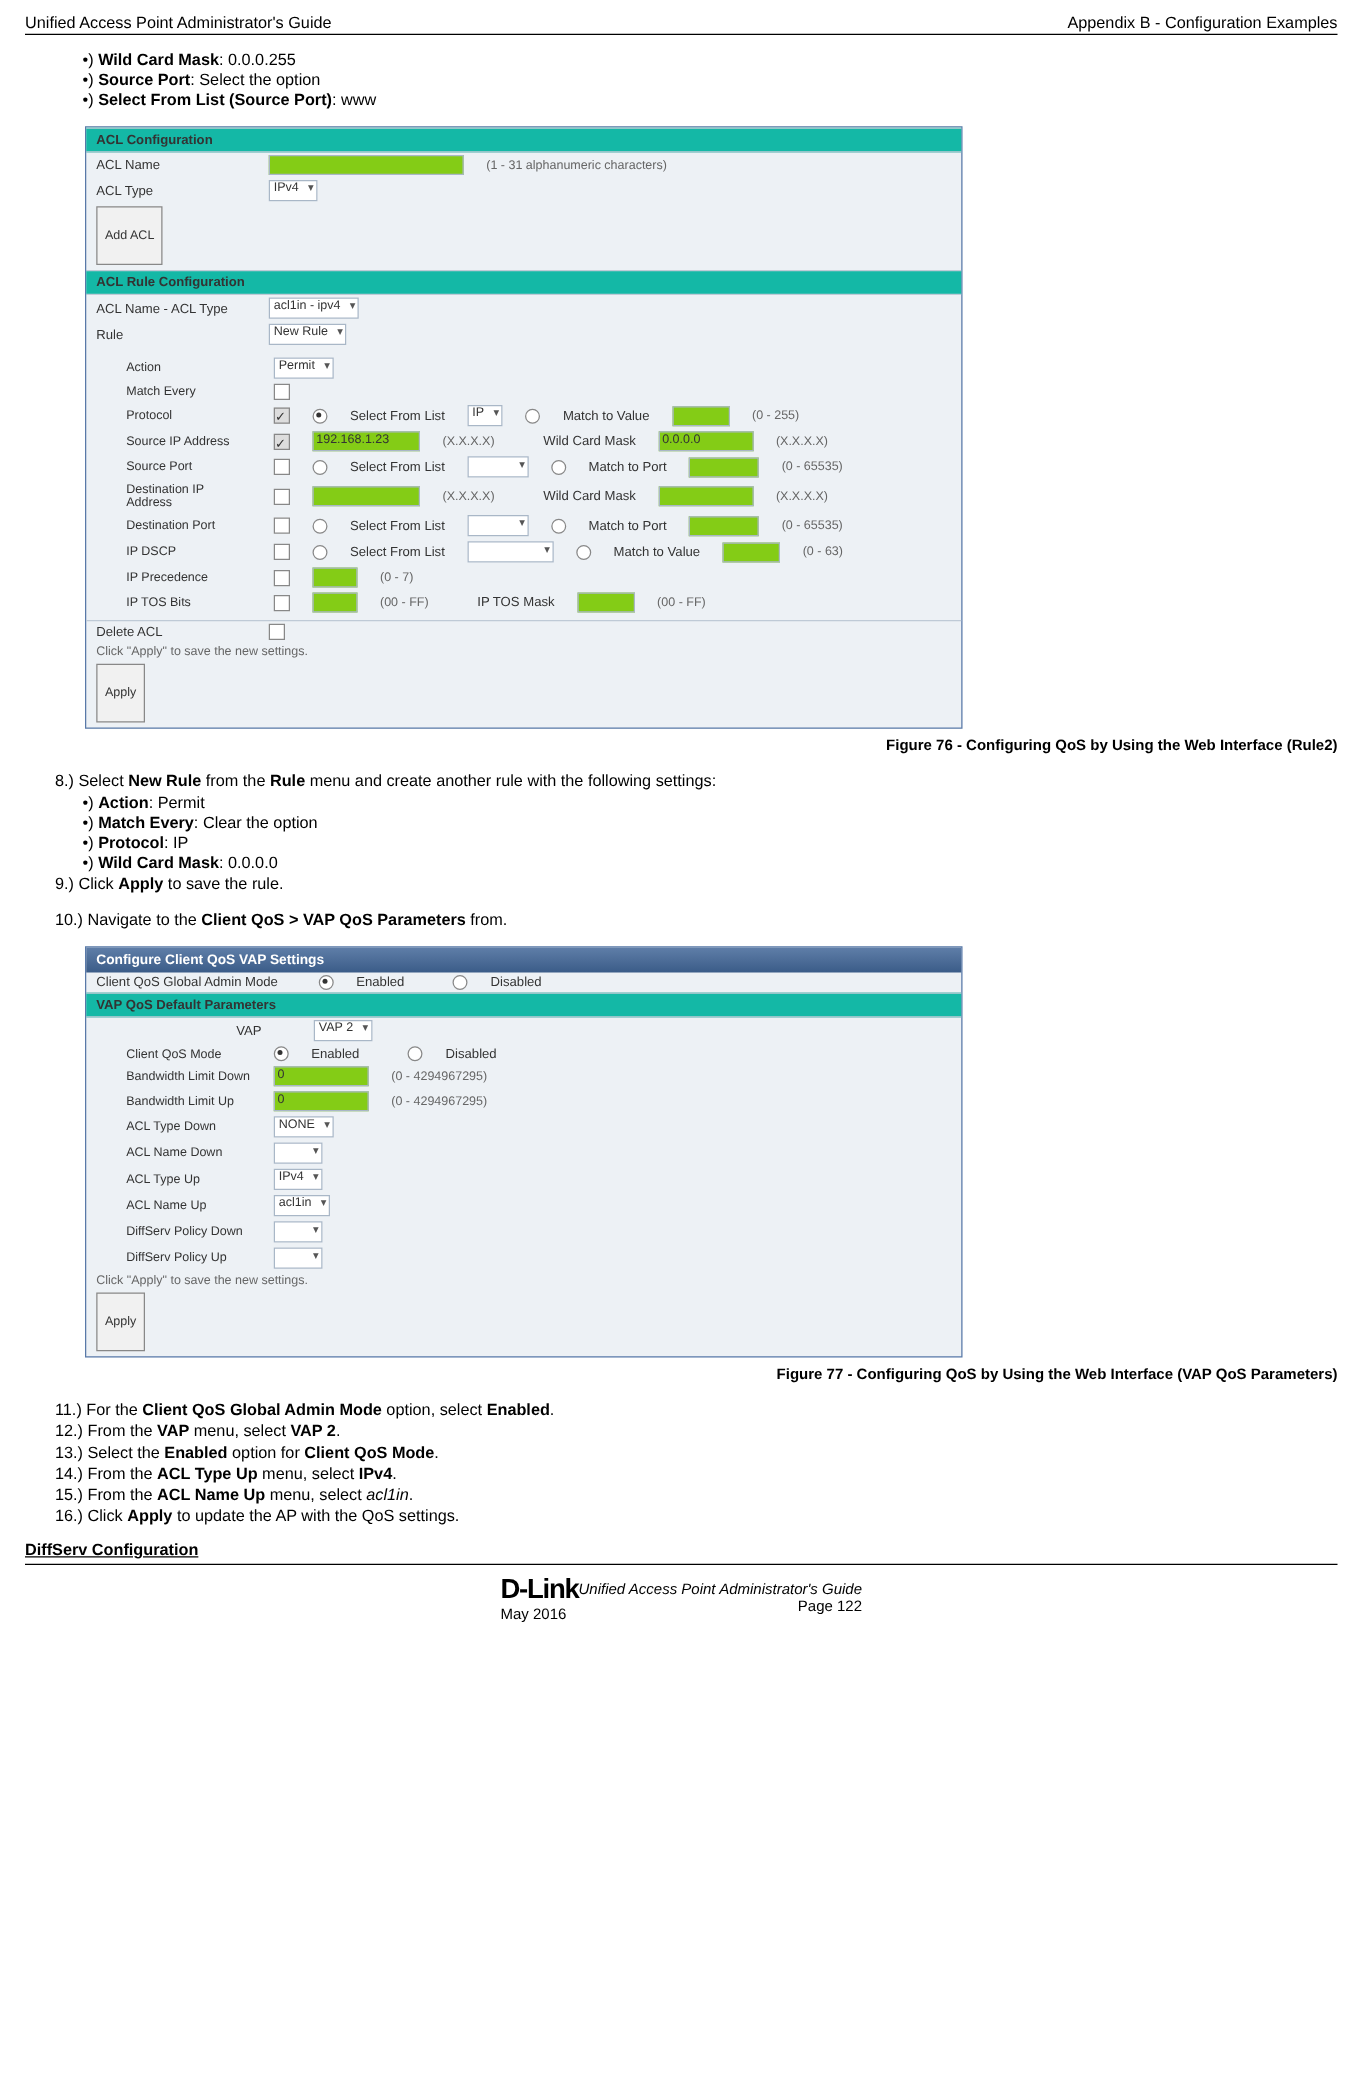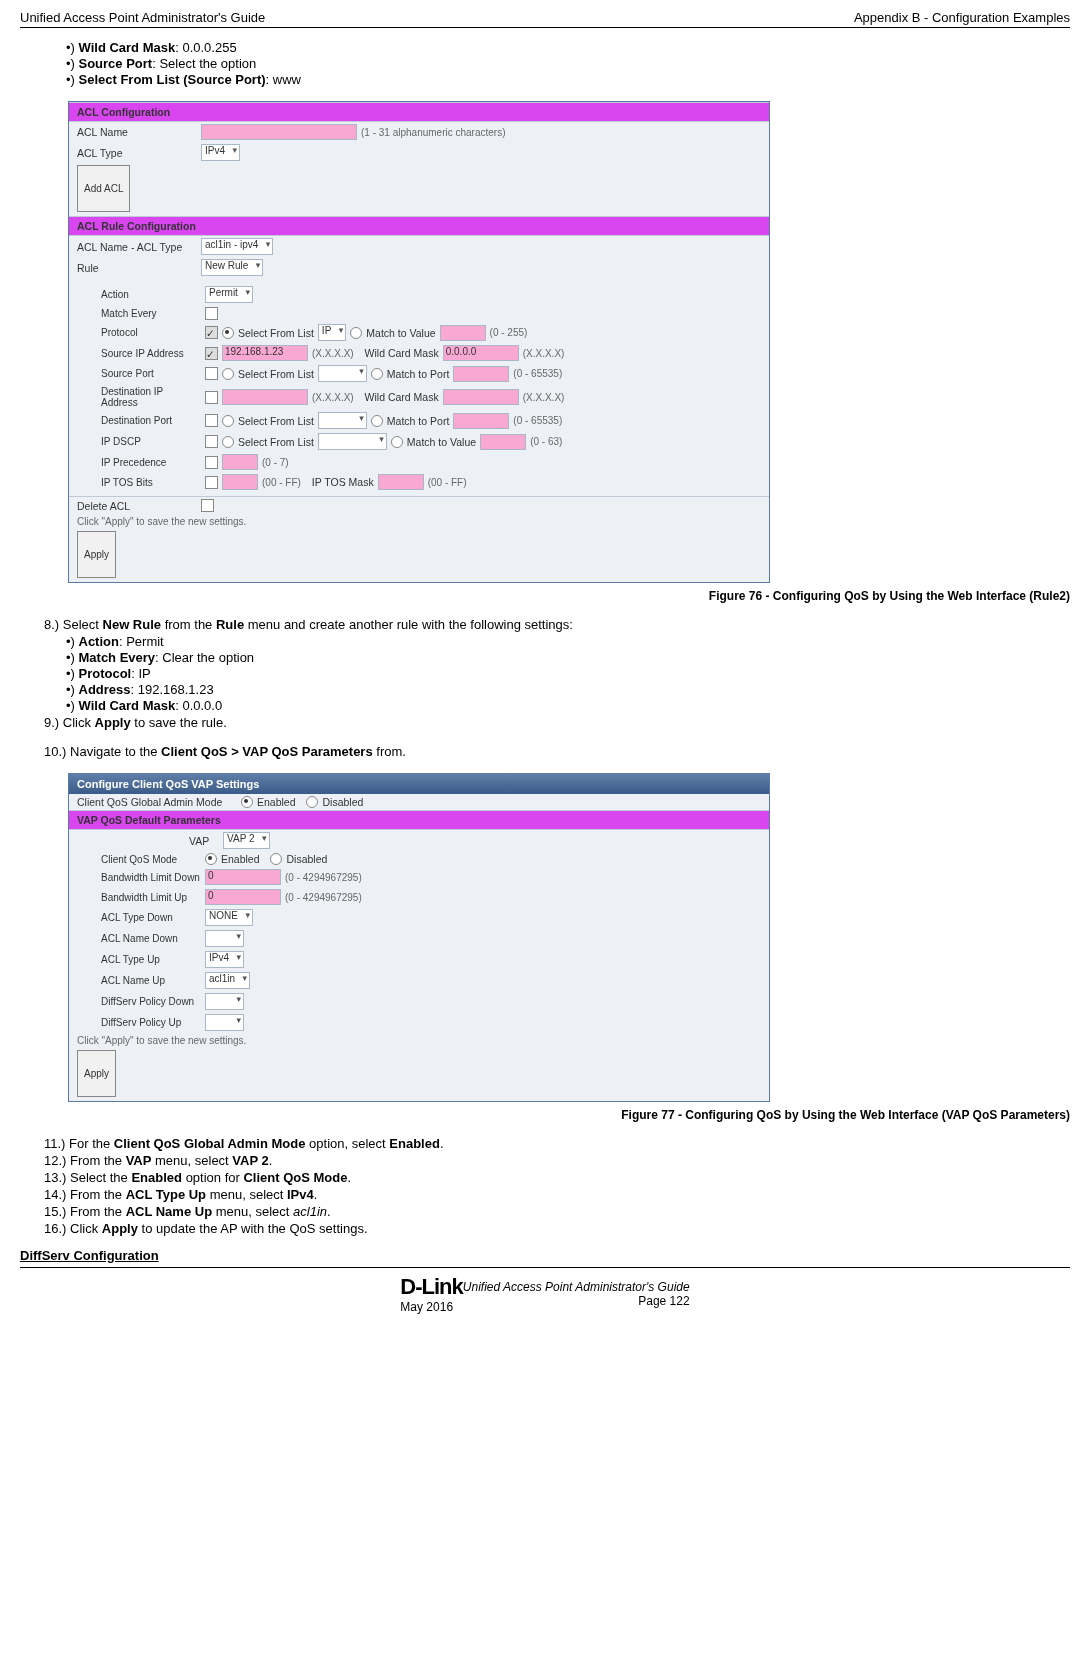--- a/index.html
+++ b/index.html
@@ -10,25 +10,25 @@
 .bullet-list{margin:0;padding-left:22px}
 .bullet-list div{margin:1px 0}
 .step{margin:2px 0}
 .bold{font-weight:bold}
 .italic{font-style:italic}
 .fig-wrap{margin:14px 0 4px 24px}
 .fig-cap{text-align:right;font-weight:bold;font-size:12px;margin:6px 0 14px 0}
 
 .shot{border:1px solid #5979a8;background:#edf1f5;font-size:10.5px;color:#333;width:700px}
 .titlebar{background:linear-gradient(#5f7ea8,#3b5c88);color:#fff;padding:4px 8px;font-weight:bold;font-size:11px}
-.sect{background:#d946ef;padding:3px 8px;font-weight:bold;border-top:1px solid #bfcad6;border-bottom:1px solid #bfcad6}
-.row{display:flex;align-items:center;padding:2px 8px;gap:4px}
+.sect{background:#14b8a6;padding:3px 8px;font-weight:bold;border-top:1px solid #bfcad6;border-bottom:1px solid #bfcad6}
+.row{display:flex;align-items:center;padding:2px 8px;gap:18px}
 .lbl{width:120px}
 .lbl2{width:100px;font-size:10px}
-.inp{background:#f9a8d4;border:1px solid #a9b7c7;height:14px;padding:0 2px;font-size:10px;display:inline-block}
+.inp{background:#84cc16;border:1px solid #a9b7c7;height:14px;padding:0 2px;font-size:10px;display:inline-block}
 .sel{background:#fff;border:1px solid #a9b7c7;height:15px;padding:0 14px 0 3px;font-size:10px;position:relative;display:inline-block}
 .sel::after{content:"▾";position:absolute;right:2px;top:0;font-size:9px;color:#555}
 .btn{background:#f1f1f1;border:1px solid #888;display:inline-block;padding:17px 6px;font-size:10px;margin:2px 0 4px 8px}
 .chk{width:11px;height:11px;border:1px solid #888;background:#fff;display:inline-block;vertical-align:middle}
 .radio{width:10px;height:10px;border:1px solid #888;border-radius:50%;background:#fff;display:inline-block;vertical-align:middle;position:relative}
 .radio.on::after{content:"";position:absolute;width:4px;height:4px;background:#333;border-radius:50%;left:2px;top:2px}
 .hint{color:#666;font-size:10px}
 .inner{padding-left:24px}
 .dl{display:flex;justify-content:center;align-items:center;border-top:1px solid #000;padding:6px 0 0 0;}
 .dlink{font-family:Arial;font-weight:bold;font-size:22px;letter-spacing:-1px}
@@ -148,21 +148,20 @@
         <div><span class="btn">Apply</span></div>
       </div>
     </div>
     <div class="fig-cap">Figure 76 - Configuring QoS by Using the Web Interface (Rule2)</div>
 
     <div class="step"><span>8.)  Select </span><span class="bold">New Rule</span><span> from the </span><span class="bold">Rule</span><span> menu and create another rule with the following settings:</span></div>
     <div class="bullet-list">
       <div>•) <span class="bold">Action</span><span>: Permit</span></div>
       <div>•) <span class="bold">Match Every</span><span>: Clear the option</span></div>
       <div>•) <span class="bold">Protocol</span><span>: IP</span></div>
-      <div>•) <span class="bold">Address</span><span>: 192.168.1.23</span></div>
       <div>•) <span class="bold">Wild Card Mask</span><span>: 0.0.0.0</span></div>
     </div>
     <div class="step"><span>9.)  Click </span><span class="bold">Apply</span><span> to save the rule.</span></div>
     <div style="height:10px"></div>
     <div class="step"><span>10.)  Navigate to the </span><span class="bold">Client QoS &gt; VAP QoS Parameters</span><span> from.</span></div>
 
     <div class="fig-wrap">
       <div class="shot">
         <div class="titlebar">Configure Client QoS VAP Settings</div>
         <div class="row"><span style="width:160px">Client QoS Global Admin Mode</span><span class="radio on"></span> <span>Enabled</span> &nbsp;<span class="radio"></span> <span>Disabled</span></div>

